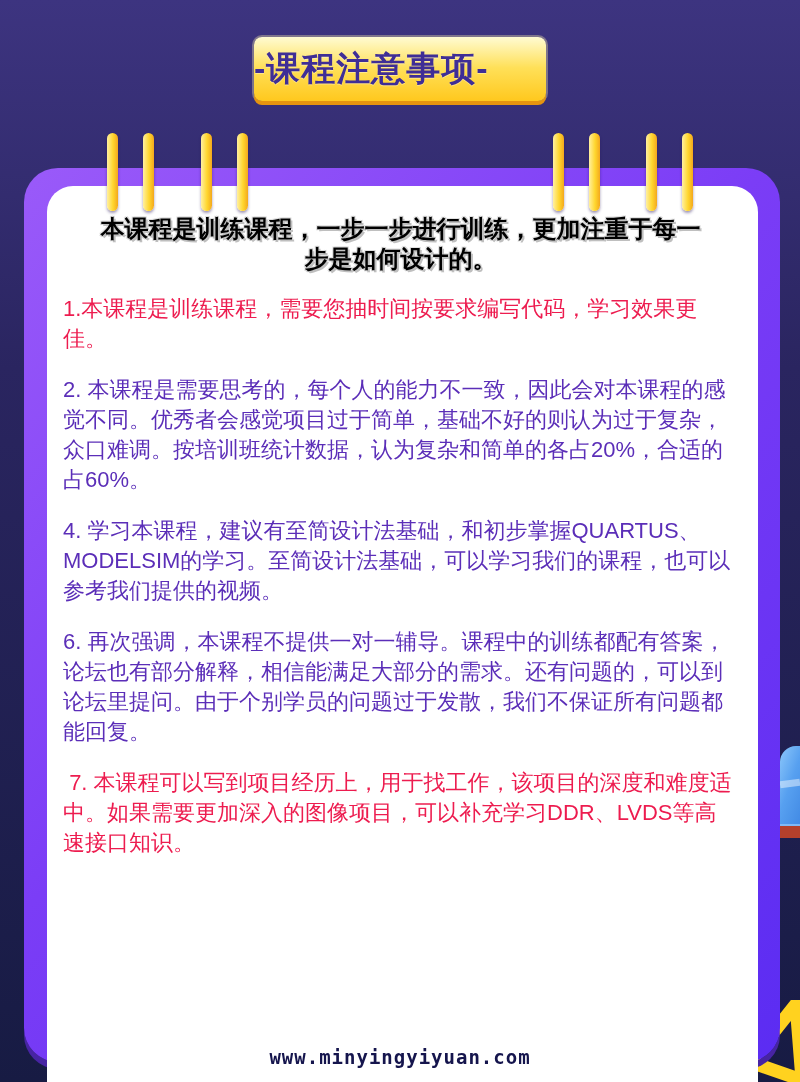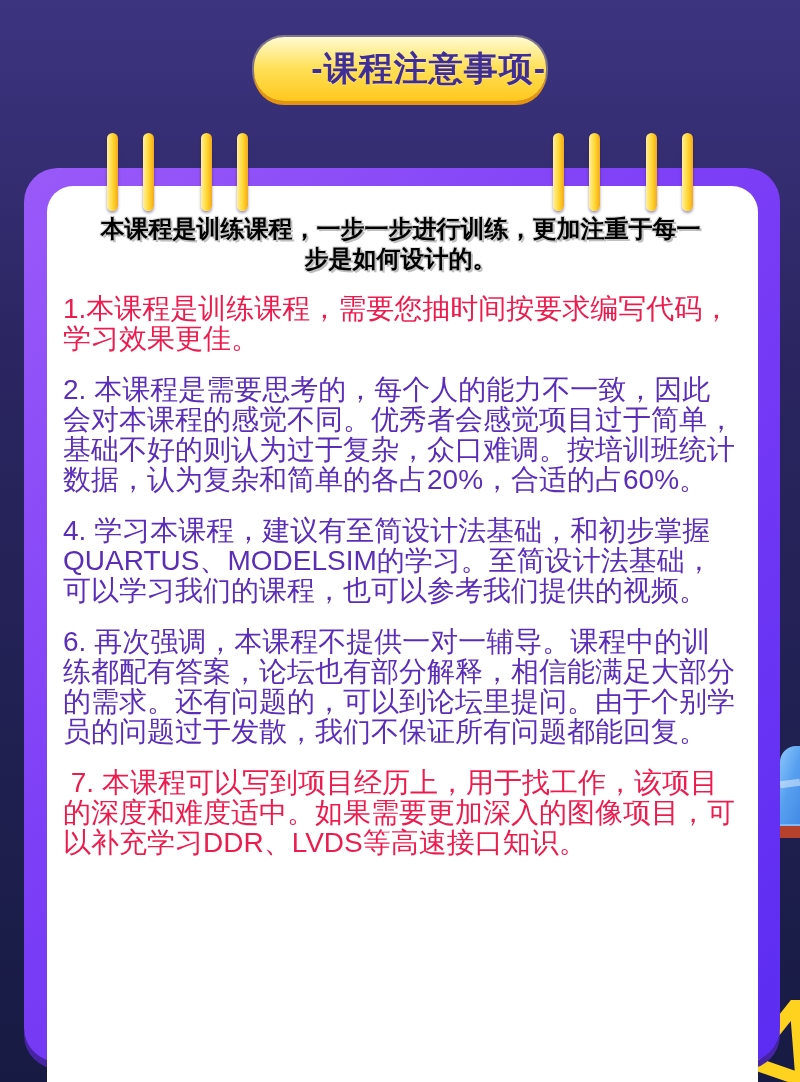--- a/index.html
+++ b/index.html
@@ -15,24 +15,24 @@
   html,body{margin:0;padding:0;}
   .stage{
     position:relative; width:800px; height:1082px; overflow:hidden;
     background:linear-gradient(180deg,var(--bg-top) 0%, #2a2560 34%, var(--bg-bottom) 100%);
     font-family:"Liberation Sans",sans-serif;
   }
 
   
   .banner{
     position:absolute; left:50%; top:37px; transform:translateX(-50%);
-    width:292px; height:64px; border-radius:30px;
+    width:292px; height:64px; border-radius:8px;
     background:linear-gradient(180deg,var(--banner-top) 0%,var(--banner-mid) 48%,var(--banner-bottom) 100%);
     box-shadow:0 4px 0 var(--banner-rim), 0 0 0 2px rgba(255,244,170,.35);
-    display:flex; align-items:center; justify-content:flex-end;
+    display:flex; align-items:center; justify-content:flex-start;
     z-index:6;
   }
   .banner span{
     font-size:34px; font-weight:bold; letter-spacing:1px;
     color:var(--banner-text);
     text-shadow:0 1px 0 rgba(255,255,255,.35);
   }
 
   
   .frame{
@@ -58,21 +58,21 @@
     z-index:5;
   }
 
   
   .heading{
     font-size:24px; font-weight:bold; color:#000; text-align:center;
     line-height:30px; margin:0 36px 20px 36px;
     text-shadow:2px 2px 0 #bfbfbf, -1px -1px 0 #e2e2e2, 1px -1px 0 #d7d7d7, -1px 1px 0 #d7d7d7;
   }
   .para{
-    font-size:28px; line-height:30px; font-weight:500;
+    font-size:22px; line-height:30px; font-weight:500;
     margin:0 0 21px 0; white-space:pre-wrap;
   }
   .para[data-color="red"]{color:var(--red);}
   .para[data-color="purple"]{color:var(--purple);}
 
   
   .watermark{
     position:absolute; left:0; right:0; top:1046px; text-align:center;
     font-family:"DejaVu Sans Mono","Liberation Mono",monospace;
     font-size:19px; font-weight:bold; letter-spacing:1px;
@@ -123,14 +123,15 @@
 
   <div class="pin" style="left:107px;"></div>
   <div class="pin" style="left:143px;"></div>
   <div class="pin" style="left:201px;"></div>
   <div class="pin" style="left:237px;"></div>
   <div class="pin" style="left:553px;"></div>
   <div class="pin" style="left:589px;"></div>
   <div class="pin" style="left:646px;"></div>
   <div class="pin" style="left:682px;"></div>
 
+  <div class="watermark">www.minyingyiyuan.com</div>
 
 </div>
 
 </body></html>

